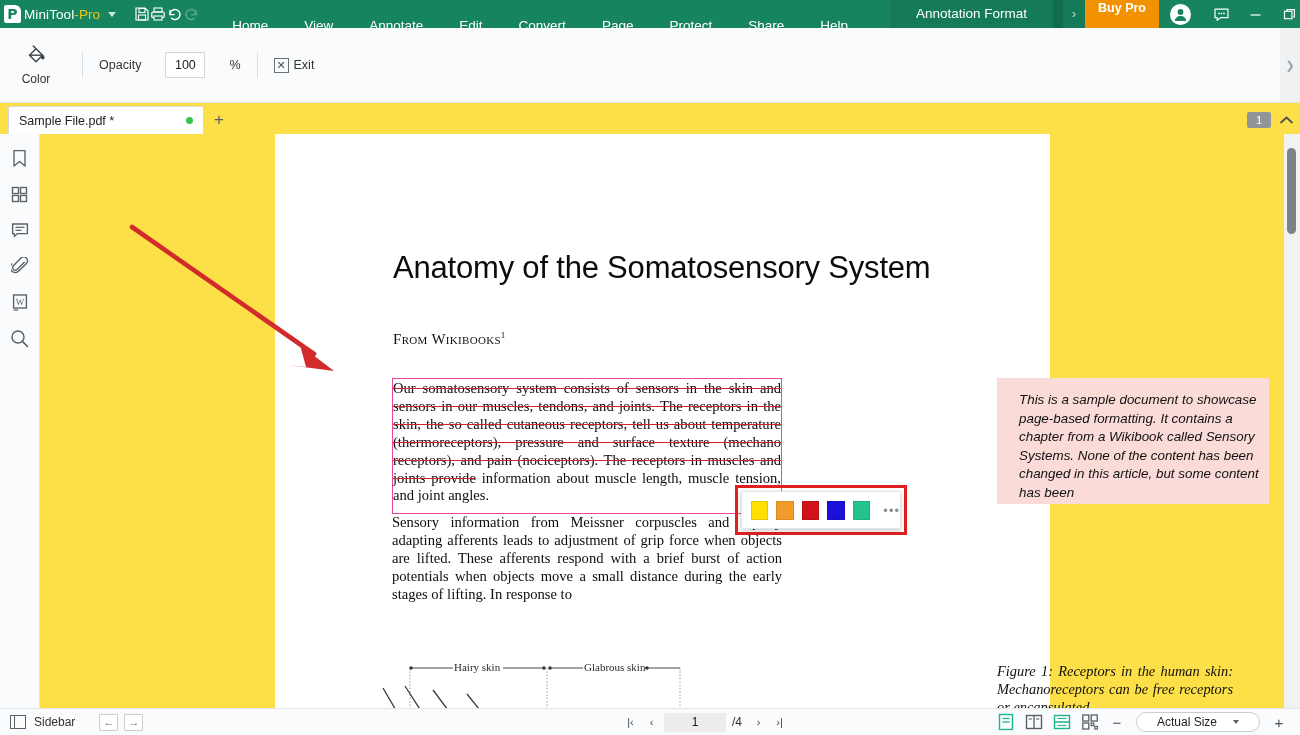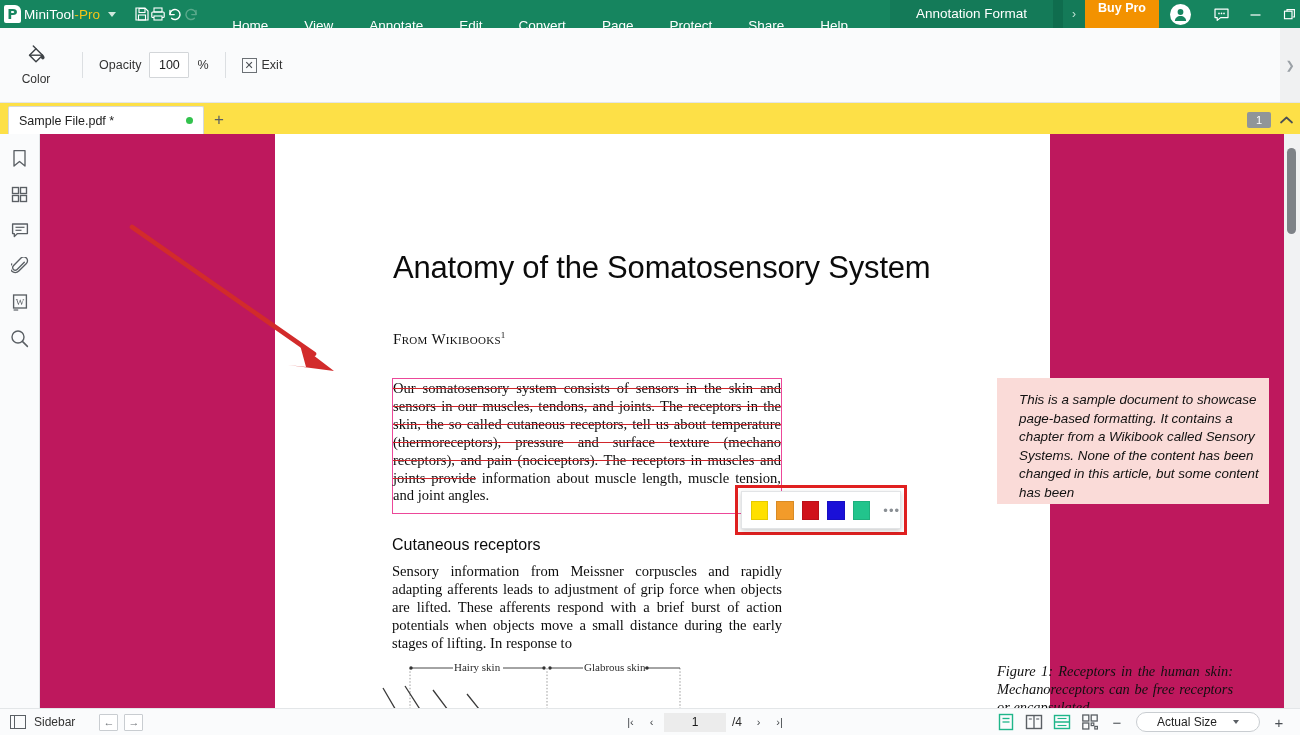--- a/index.html
+++ b/index.html
@@ -59,21 +59,21 @@
     position: absolute; top: 28px; left: 0; width: 1300px; height: 75px;
     background: #fafbfc; border-bottom: 1px solid #e3e6e8;
     display: flex; align-items: center;
   }
   .ribbon-color {
     width: 60px; display: flex; flex-direction: column; align-items: center;
     margin-left: 6px; gap: 4px;
   }
   .ribbon-color .lbl { font-size: 12px; color: #333; }
   .rb-div { width: 1px; height: 26px; background: #dcdfe2; margin: 0 16px; }
-  .opacity-grp { display: flex; align-items: center; gap: 8px; }
+  .opacity-grp { display: flex; align-items: center; gap: 24px; }
   .opacity-grp .lbl { font-size: 12.5px; color: #333; }
   .opacity-input {
     width: 40px; height: 26px; border: 1px solid #d3d6d9; background: #fff;
     font-size: 12.5px; text-align: center; line-height: 24px; color: #222; border-radius: 1px;
   }
   .pct { font-size: 12.5px; color: #333; }
   .exit-grp { display: flex; align-items: center; gap: 5px; }
   .exit-box {
     width: 15px; height: 15px; border: 1px solid #6b7075; display: flex;
     align-items: center; justify-content: center; font-size: 11px; color: #4a4f54; line-height: 1;
@@ -109,21 +109,21 @@
   .leftbar {
     position: absolute; top: 134px; left: 0; width: 40px; height: 574px;
     background: #fafbfc; border-right: 1px solid #e3e6e8;
     display: flex; flex-direction: column; align-items: center; padding-top: 12px; gap: 11px;
   }
   .lb-icon { width: 28px; height: 25px; display: flex; align-items: center; justify-content: center; }
 
   
   .viewport {
     position: absolute; top: 134px; left: 40px; width: 1244px; height: 574px;
-    background: #be185d; overflow: hidden;
+    background: #fde047; overflow: hidden;
   }
   .page {
     position: absolute; left: 235px; top: 0; width: 775px; height: 574px;
     background: #ffffff;
   }
   .vscroll {
     position: absolute; top: 134px; right: 0; width: 16px; height: 574px; background: #f1f2f3;
   }
   .vthumb {
     position: absolute; top: 14px; left: 3px; width: 9px; height: 86px;
@@ -409,21 +409,20 @@
 
     <div class="doc-from">
       <span>From Wikibooks</span><sup>1</sup>
     </div>
 
     <div class="col-left">
       <div class="strike-block">
         <span class="stk">Our somatosensory system consists of sensors in the skin and sensors in our muscles, tendons, and joints. The receptors in the skin, the so called cutaneous receptors, tell us about temperature (thermoreceptors), pressure and surface texture (mechano receptors), and pain (nociceptors). The receptors in muscles and joints provide</span>
         <span>information about muscle length, muscle tension, and joint angles.</span>
       </div>
-      <h2 class="h2">Cutaneous receptors</h2>
       <div class="body-p">Sensory information from Meissner corpuscles and rapidly adapting afferents leads to adjustment of grip force when objects are lifted. These afferents respond with a brief burst of action potentials when objects move a small distance during the early stages of lifting. In response to</div>
     </div>
 
     <div class="note-box">
       <div class="note-txt">This is a sample document to showcase page-based formatting. It contains a chapter from a Wikibook called Sensory Systems. None of the content has been changed in this article, but some content has been</div>
     </div>
 
     <div class="fig-cap">Figure 1:  Receptors in the human skin: Mechanoreceptors can be free receptors or encapsulated</div>
 
     <div class="fig-area">

